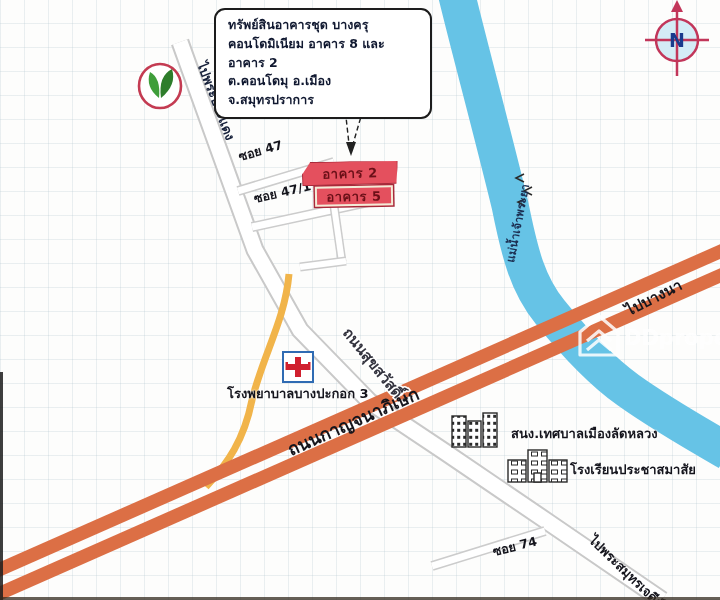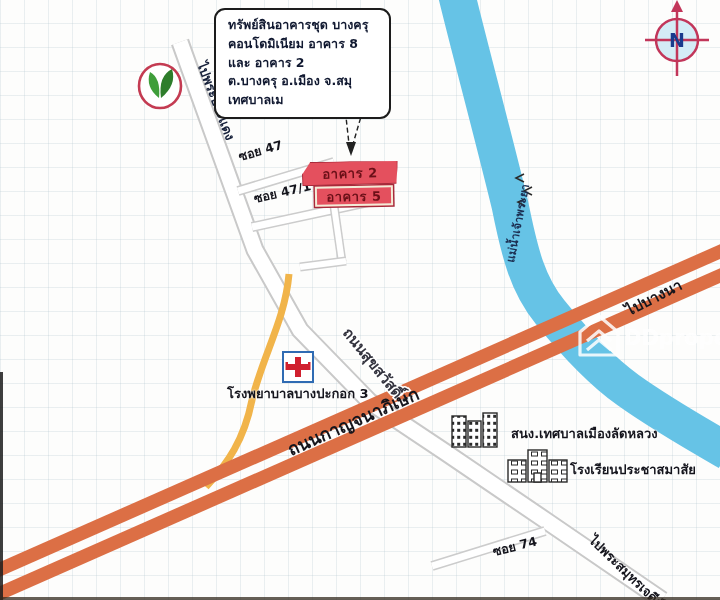--- a/index.html
+++ b/index.html
@@ -7,21 +7,21 @@
     position:relative;width:720px;height:600px;overflow:hidden;
     font-family:"DejaVu Sans","Liberation Sans",sans-serif;
     background-color:#fdfdfc;
     background-image:
       repeating-linear-gradient(0deg, rgba(175,195,205,.25) 0, rgba(175,195,205,.25) 1px, transparent 1px, transparent 24px),
       repeating-linear-gradient(90deg, rgba(175,195,205,.25) 0, rgba(175,195,205,.25) 1px, transparent 1px, transparent 24px);
   }
   #map svg{position:absolute;inset:0;}
   .abs{position:absolute;}
   .callout{
-    left:214px;top:8px;width:177px;
+    left:214px;top:8px;width:218px;
     background:#ffffff;border:2px solid #1c1c1c;border-radius:11px;
     padding:6px 10px 7px 12px;box-sizing:border-box;
     font-size:12.5px;font-weight:600;color:#101830;line-height:1.5;
   }
   .bldg{
     display:flex;align-items:center;justify-content:center;
     background:#e4505e;color:#6b1018;font-weight:bold;font-size:13px;
     letter-spacing:.5px;
   }
   .bldg2{
@@ -147,21 +147,21 @@
       <text x="624" y="345" class="svg-label" font-size="21" font-weight="bold" fill="#ffffff">DDproperty</text>
     </g>
 
     <rect x="0" y="372" width="3" height="228" fill="#1c1c1c" opacity="0.85"></rect>
     <rect x="0" y="597" width="720" height="3" fill="#33291f" opacity="0.75"></rect>
   </svg>
 
   <div class="abs callout">
     <div>ทรัพย์สินอาคารชุด บางครุ</div>
     <div>คอนโดมิเนียม อาคาร 8 และ อาคาร 2</div>
-    <div>ต.บางครุ อ.เมือง จ.สมุเทศบาลเม</div>
+    <div>ต.คอนโดมุ อ.เมือง จ.สมุทรปราการ</div>
   </div>
 
   <div class="abs bldg bldg2">
     <span>อาคาร 2</span>
   </div>
   <div class="abs bldg bldg1">
     <span>อาคาร 5</span>
   </div>
 
   <div class="abs poi-label" style="left:227px;top:383px;">โรงพยาบาลบางปะกอก 3</div>

